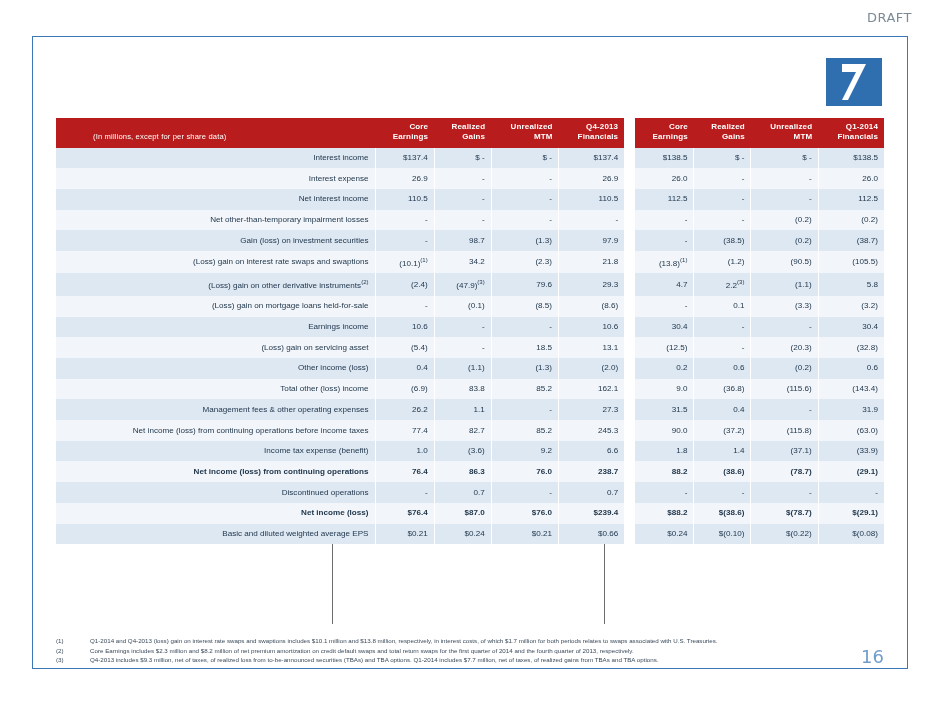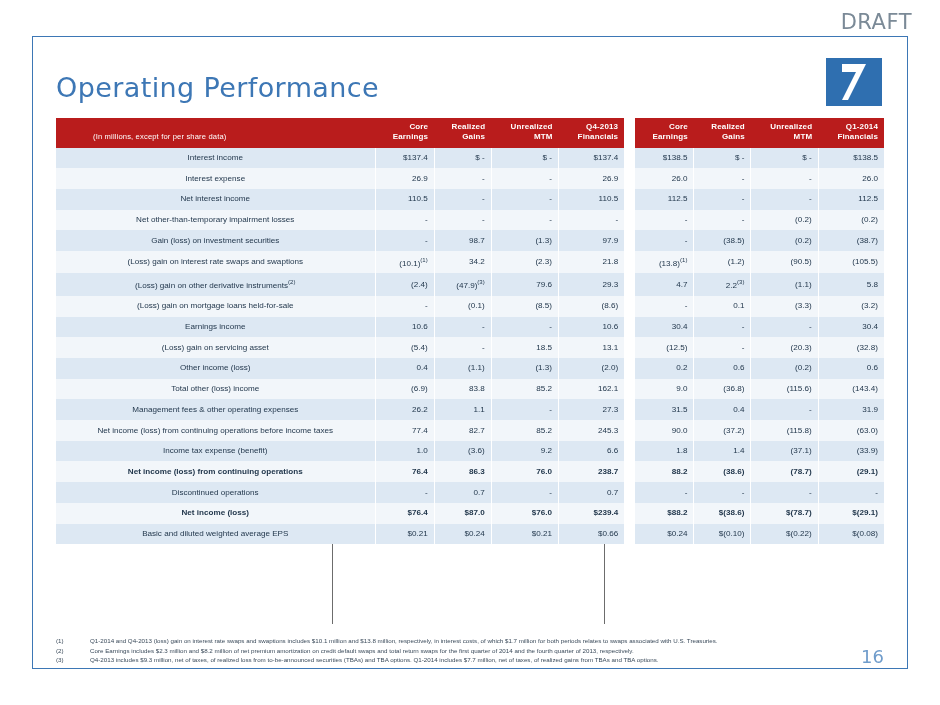--- a/index.html
+++ b/index.html
@@ -11,21 +11,21 @@
   }
   .slide{
     position:relative;
     width:940px;height:705px;
     box-sizing:border-box;
     padding:0;
   }
   .draft{
     position:absolute;
     top:10px;right:28px;
-    font-size:21px;
+    font-size:13px;
     color:#7b8a97;
     letter-spacing:0.5px;
     font-family:"DejaVu Sans", sans-serif;
   }
   .frame{
     position:absolute;
     left:32px;top:36px;
     width:876px;height:633px;
     border:1px solid #3d77b5;
     box-sizing:border-box;
@@ -82,21 +82,21 @@
     border-left:none;border-right:none;
   }
   table.fin td{
     padding:5.5px 6px;
     text-align:right;
     vertical-align:middle;
     line-height:1.2;
     white-space:nowrap;
   }
   table.fin td.lbl{
-    text-align:center;
+    text-align:right;
     width:276px;
     white-space:normal;
   }
   tr.r-alt td{ background:#dde8f3; }
   tr.r-plain td{ background:#f2f6fa; }
   tr.r-alt td.gap, tr.r-plain td.gap{ background:#ffffff; }
 
   td.num{ border-left:1px solid #ffffff; }
   .indent1{ padding-left:26px; }
   .indent2{ padding-left:46px; }
@@ -132,21 +132,20 @@
 </style>
 </head>
 <body>
 
 <div class="slide">
 
   <div class="draft">DRAFT</div>
 
   <div class="frame"></div>
 
-  <div class="title">Operating Performance</div>
 
   <div class="logo">
     <svg width="56" height="48" viewBox="0 0 56 48">
       <rect x="0" y="0" width="56" height="48" fill="#2f6fb0"></rect>
       <polygon points="16,6 40,6 22,42 16,42 30,14 16,14" fill="#ffffff"></polygon>
     </svg>
   </div>
 
   <div class="vline l"></div>
   <div class="vline r"></div>

